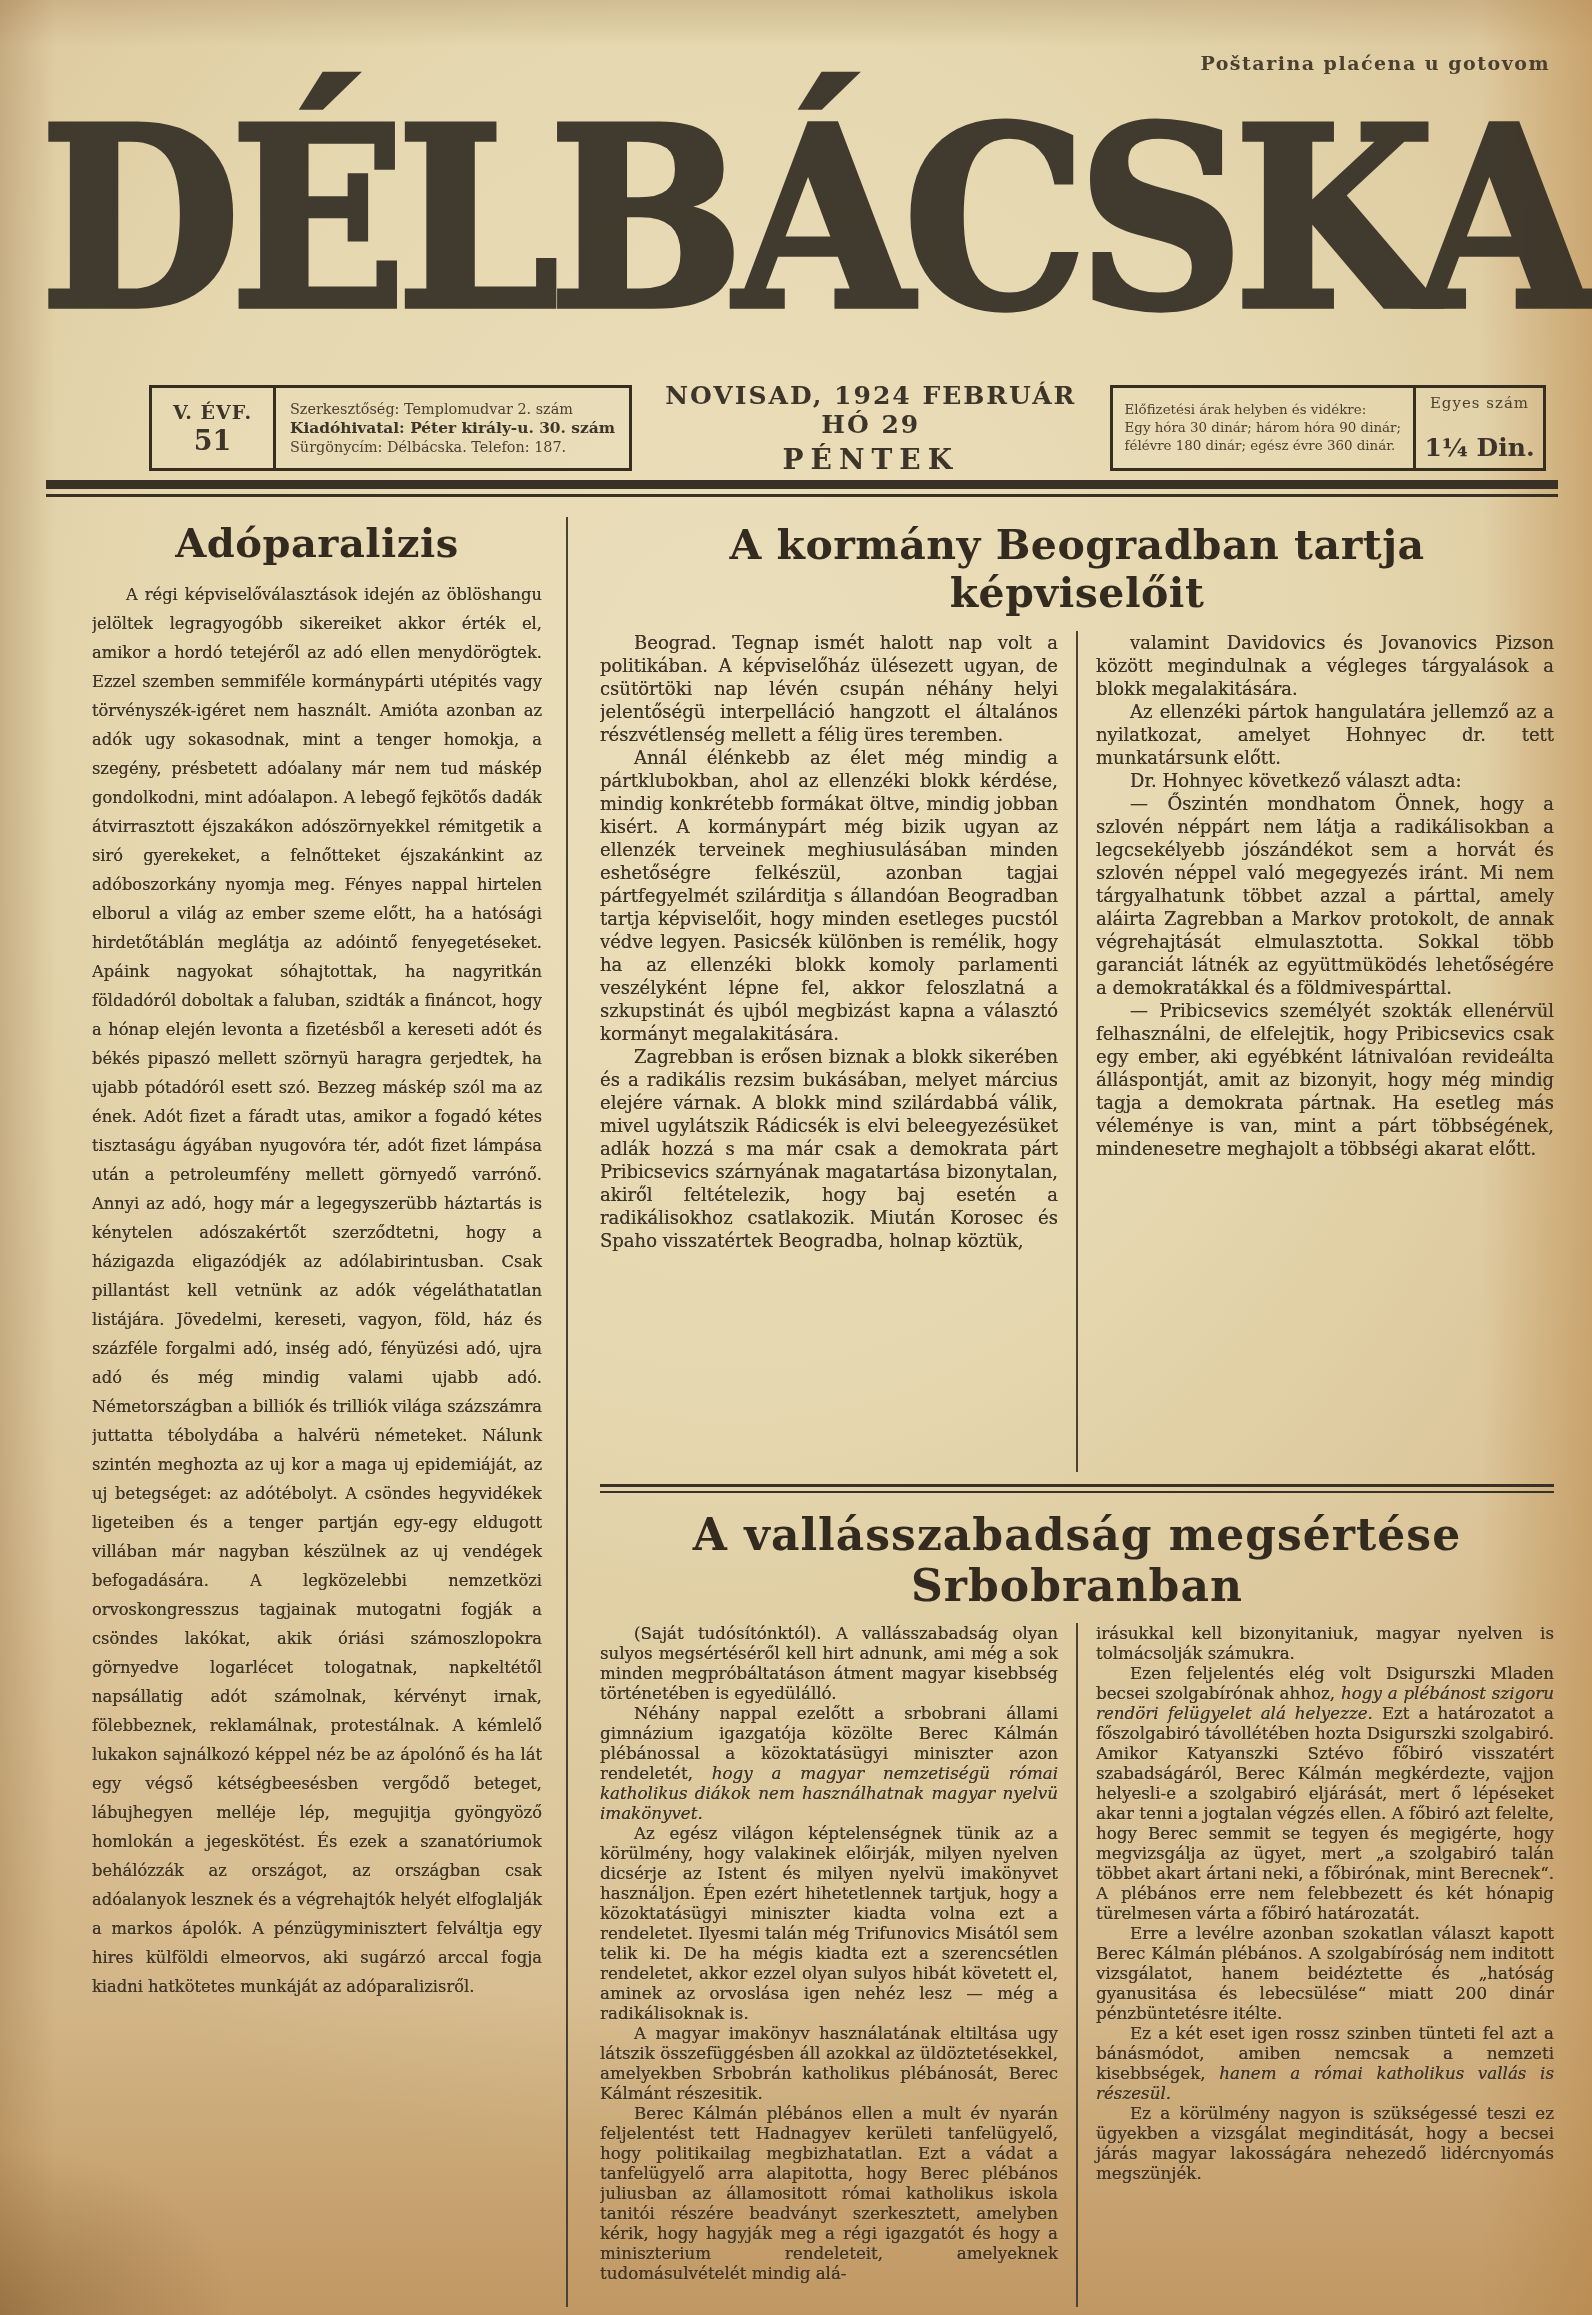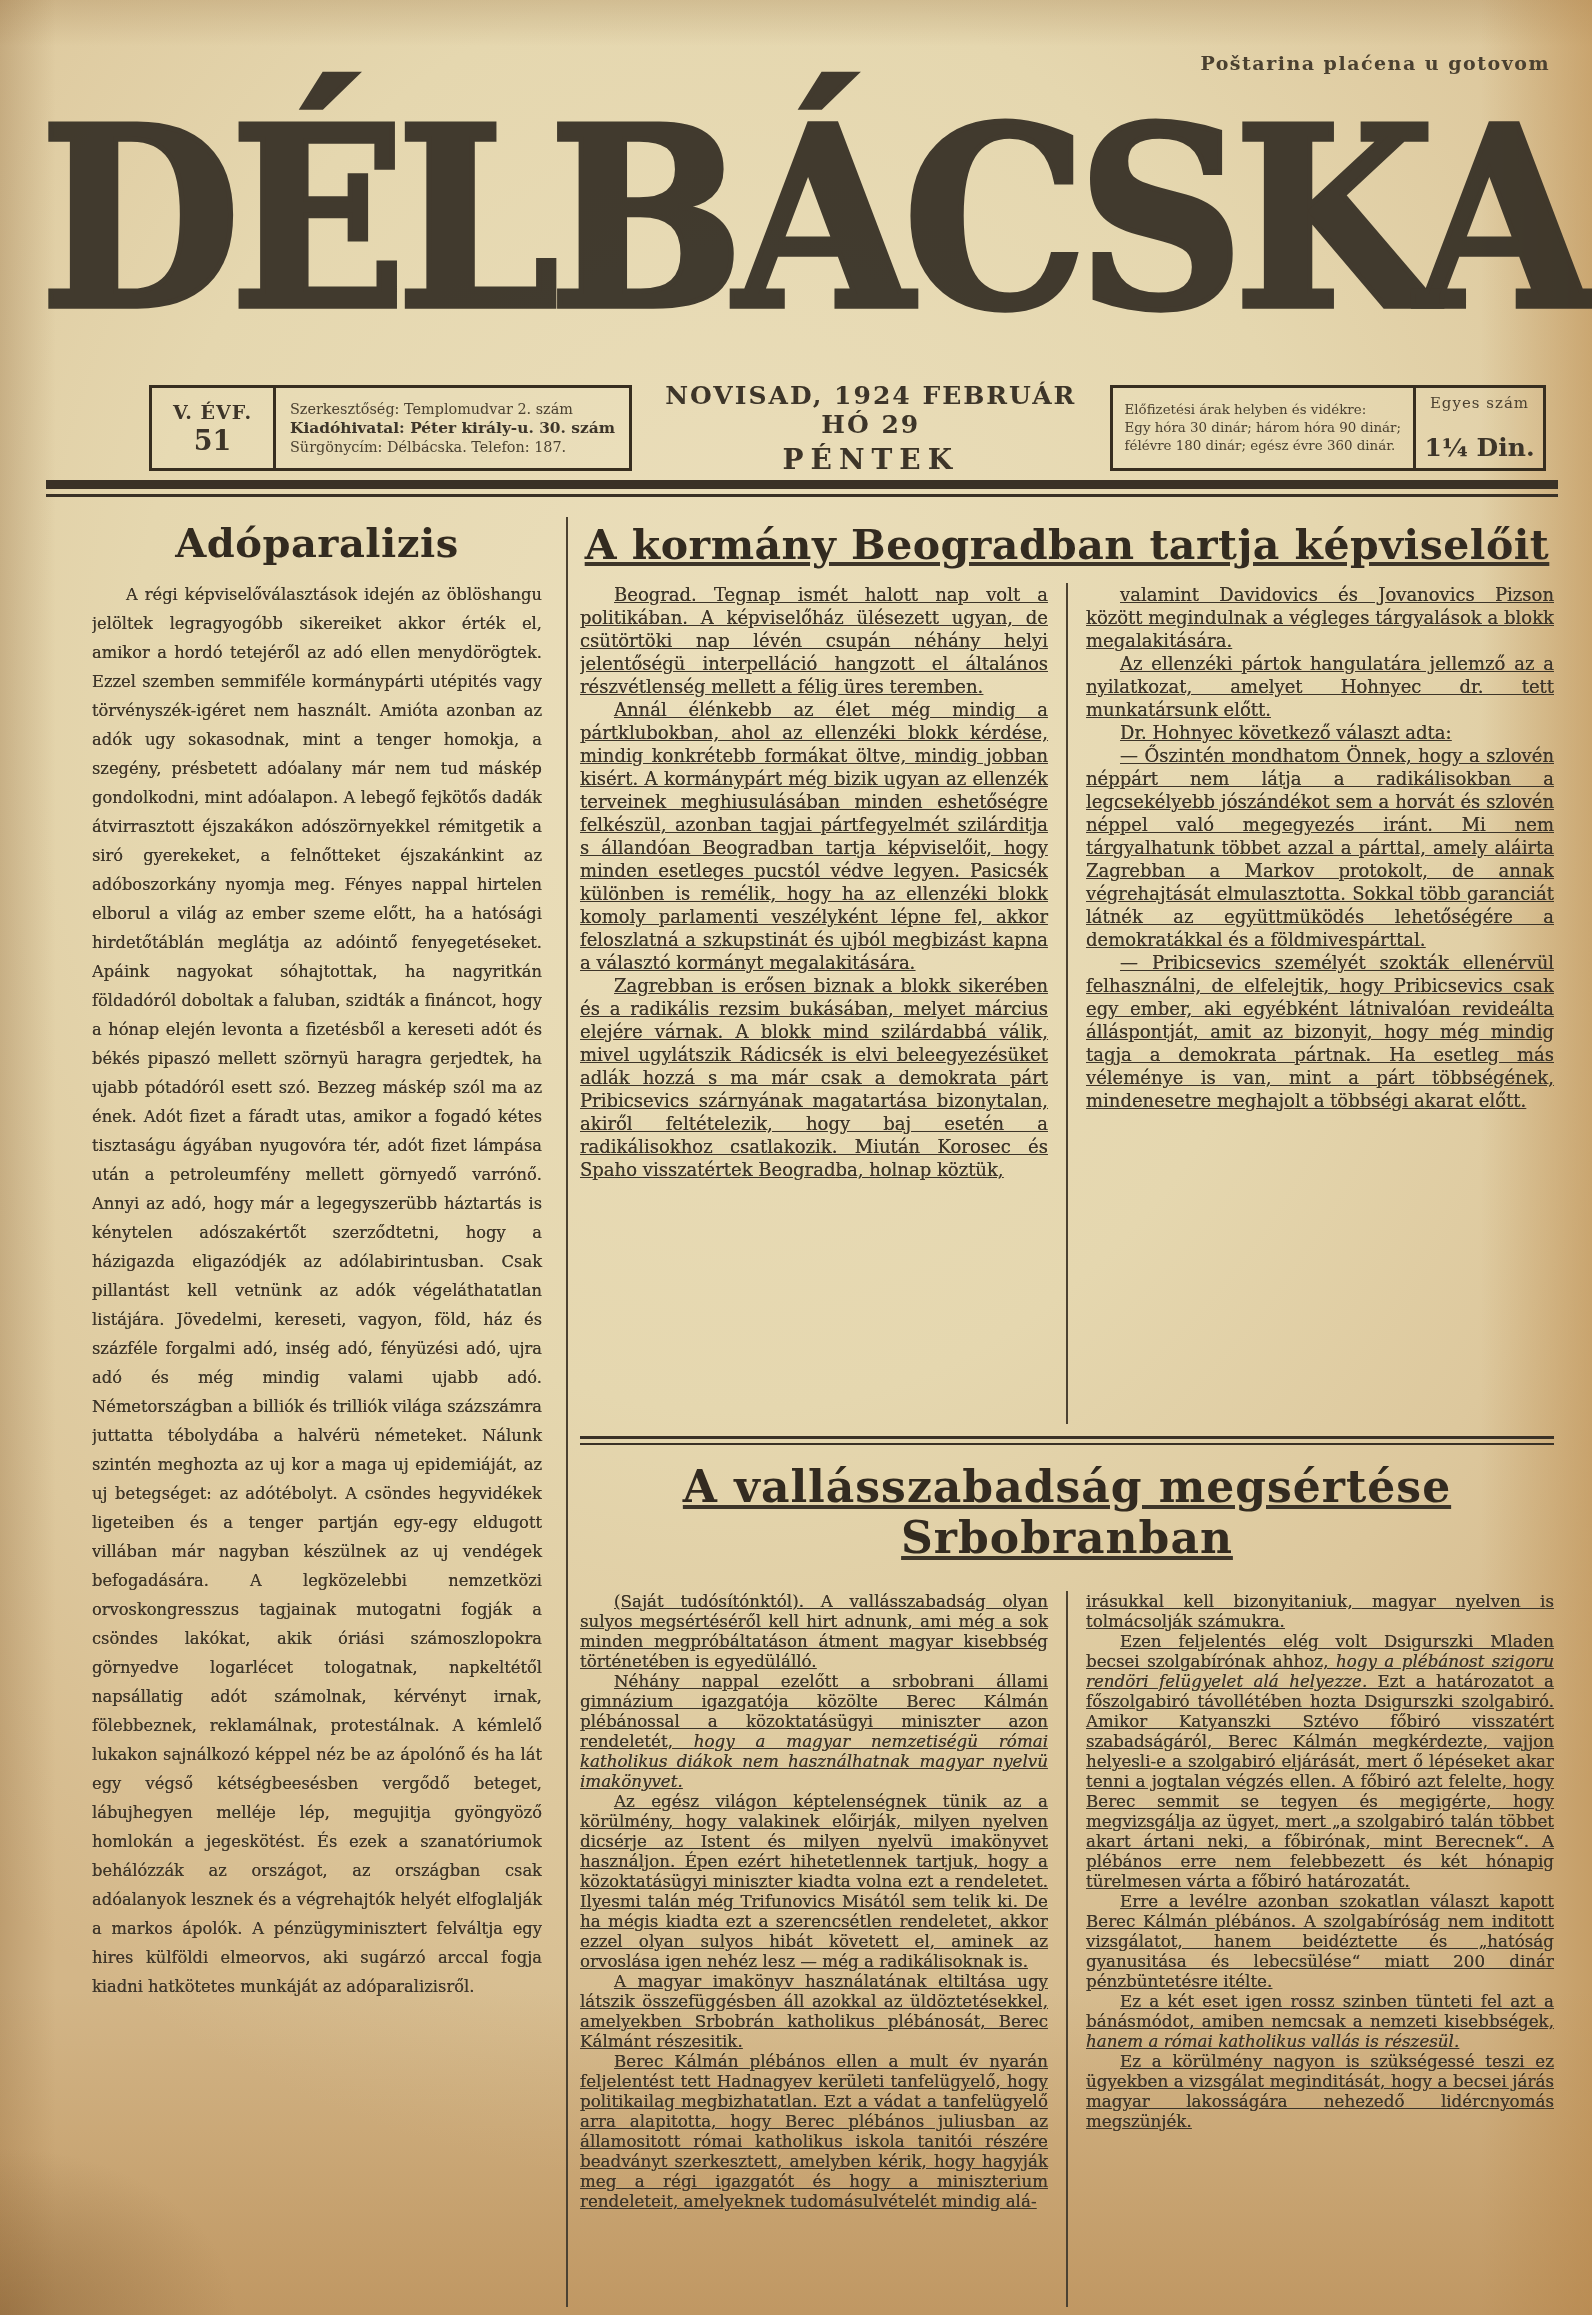--- a/index.html
+++ b/index.html
@@ -41,24 +41,24 @@
   .date-line { font-size:25px; font-weight:bold; letter-spacing:2px; }
   .date-day { font-size:28px; font-weight:bold; letter-spacing:7px; margin-top:4px; }
   .sub-cell { padding:4px 12px; font-size:13.4px; line-height:18px; color:#4a4030; border-right:3px solid #372e20; justify-content:center; }
   .price-cell { width:127px; align-items:center; text-align:center; }
   .price-label { font-size:15px; color:#4a4030; letter-spacing:1px; }
   .price-value { font-size:25px; font-weight:bold; margin-top:21px; }
   .thick-rule { position:absolute; top:480px; left:46px; right:34px; height:5px;
     border-top:9px solid #3a3126; border-bottom:3px solid #3a3126; }
   .content { position:absolute; top:517px; left:92px; right:38px; bottom:8px; display:flex; }
   .col-left { width:450px; flex:0 0 450px; border-right:2px solid #4c4232; padding-right:24px; overflow:hidden; }
-  .region-right { flex:1; padding-left:12px; display:flex; flex-direction:column; overflow:hidden;text-decoration:underline; }
+  .region-right { flex:1; padding-left:32px; display:flex; flex-direction:column; overflow:hidden; }
   h1.a1-title { margin:2px 0 14px; text-align:center; font-size:40px; letter-spacing:0.5px; color:#332b20; }
   h2.a2-title { margin:4px 0 14px; text-align:center; font-size:41px; letter-spacing:0.5px; color:#332b20; }
-  h2.a3-title { margin:6px 0 28px; text-align:center; font-size:44px; letter-spacing:1px; color:#332b20; }
+  h2.a3-title { margin:6px 0 12px; text-align:center; font-size:44px; letter-spacing:1px; color:#332b20; }
   .body-text p {
     margin:0; text-align:justify; text-indent:34px;
     text-shadow:0 0 0.5px rgba(62,52,38,.85);
   }
   .a1-body p { font-size:16.3px; line-height:29px; }
   .a2-cols, .a3-cols { display:flex; }
   .a2-cols { height:841px; overflow:hidden; }
   .a3-cols { flex:1; overflow:hidden; }
   .ccol { flex:1; overflow:hidden; }
   .ccol.first { padding-right:18px; }

